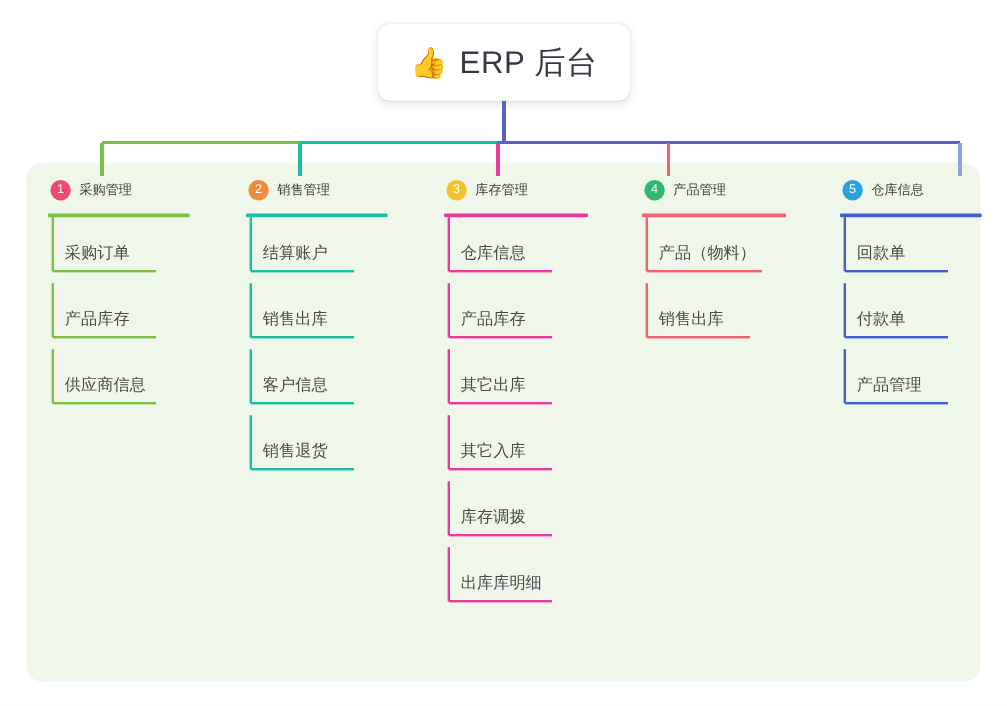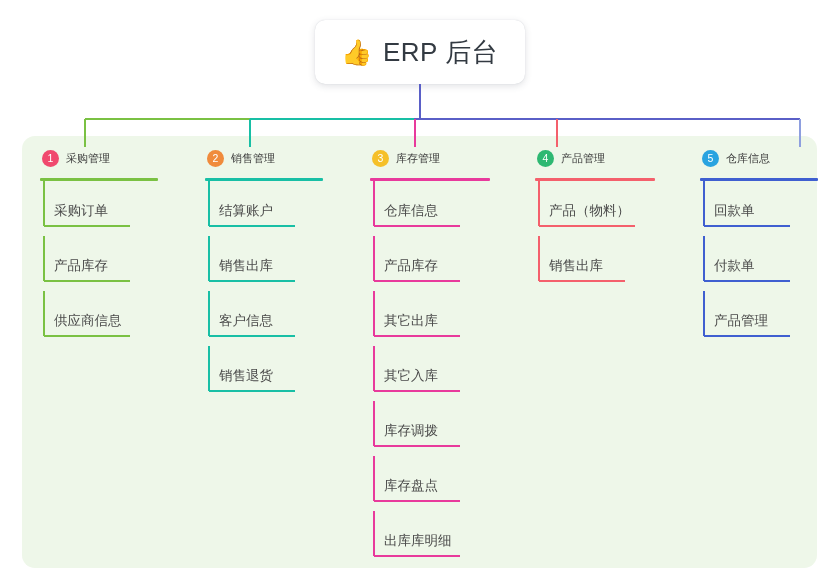--- a/index.html
+++ b/index.html
@@ -246,25 +246,20 @@
           <div class="leaf-label">其它入库</div>
           <div class="leaf-underline" style="background: rgb(232, 58, 156); width: 86px;"></div>
         </div>
         <div class="leaf">
           <div class="leaf-spine" style="background: rgb(232, 58, 156);"></div>
           <div class="leaf-label">库存调拨</div>
           <div class="leaf-underline" style="background: rgb(232, 58, 156); width: 86px;"></div>
         </div>
         <div class="leaf">
           <div class="leaf-spine" style="background: rgb(232, 58, 156);"></div>
-          <div class="leaf-label">库存盘点</div>
-          <div class="leaf-underline" style="background: rgb(232, 58, 156); width: 86px;"></div>
-        </div>
-        <div class="leaf">
-          <div class="leaf-spine" style="background: rgb(232, 58, 156);"></div>
           <div class="leaf-label">出库库明细</div>
           <div class="leaf-underline" style="background: rgb(232, 58, 156); width: 86px;"></div>
         </div>
       </div>
   </div>
 
   <div class="column" id="col-3" style="left:521px;">
     <div class="col-head">
       <span class="badge" style="background: rgb(46, 184, 114);">4</span>
       <span class="col-title">产品管理</span>

